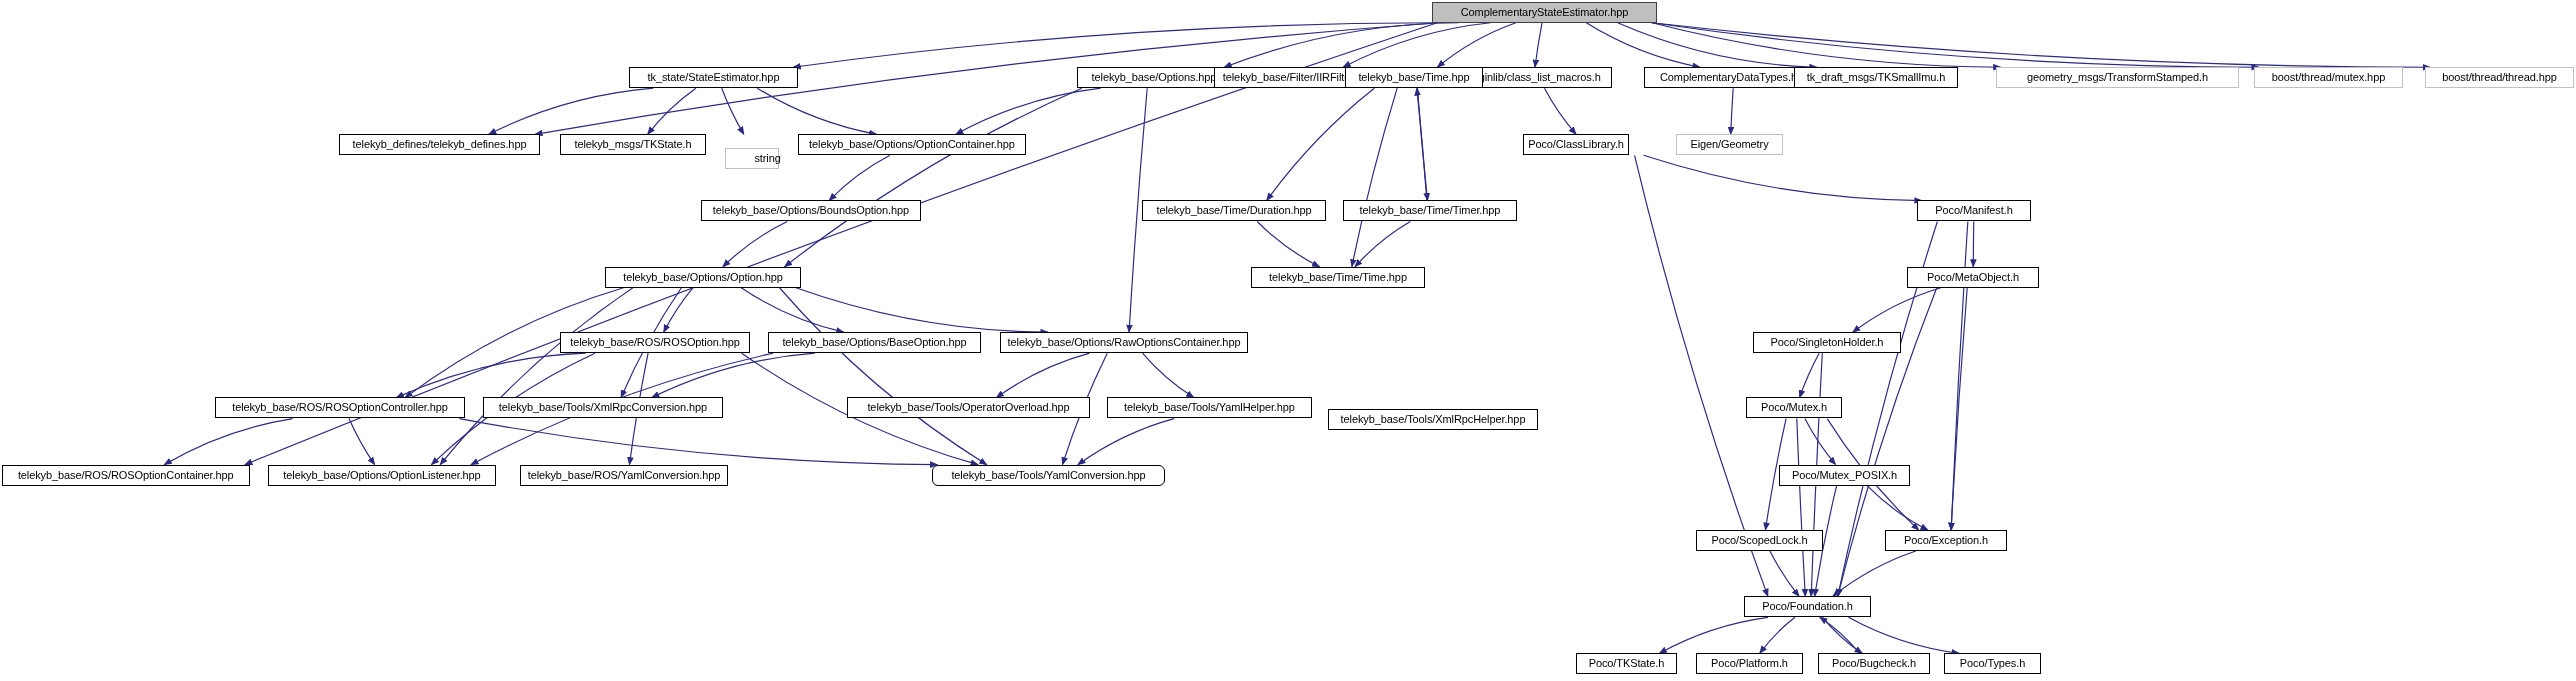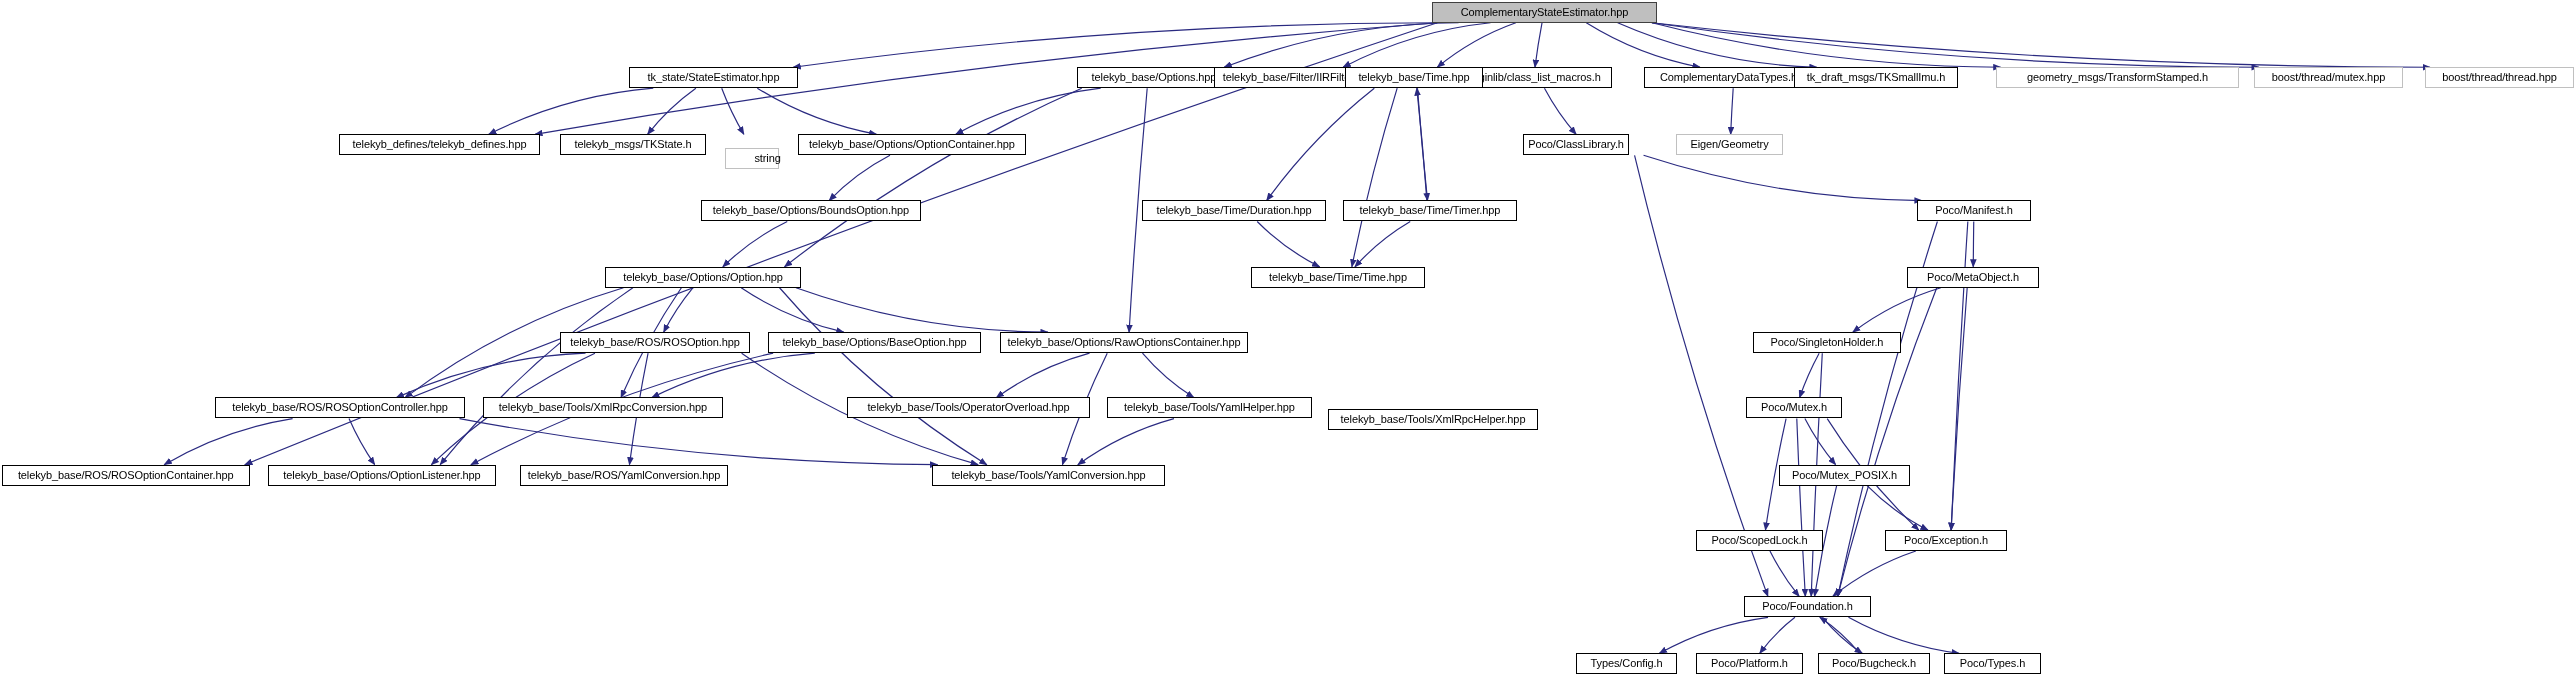--- a/index.html
+++ b/index.html
@@ -165,23 +165,23 @@
       <div class="node" style="left: 1746px; top: 397px; width: 96px;">Poco/Mutex.h</div>
       <div class="node" style="left: 215px; top: 397px; width: 250px;">telekyb_base/ROS/ROSOptionController.hpp</div>
       <div class="node" style="left: 483px; top: 397px; width: 240px;">telekyb_base/Tools/XmlRpcConversion.hpp</div>
       <div class="node" style="left: 847px; top: 397px; width: 243px;">telekyb_base/Tools/OperatorOverload.hpp</div>
       <div class="node" style="left: 1107px; top: 397px; width: 205px;">telekyb_base/Tools/YamlHelper.hpp</div>
       <div class="node" style="left: 1328px; top: 397px; width: 210px; margin-top: 12px;">telekyb_base/Tools/XmlRpcHelper.hpp</div>
       <div class="node" style="left: 1779px; top: 465px; width: 131px;">Poco/Mutex_POSIX.h</div>
       <div class="node" style="left: 1.7px; top: 465px; width: 248px;">telekyb_base/ROS/ROSOptionContainer.hpp</div>
       <div class="node" style="left: 268px; top: 465px; width: 228px;">telekyb_base/Options/OptionListener.hpp</div>
       <div class="node" style="left: 520px; top: 465px; width: 208px;">telekyb_base/ROS/YamlConversion.hpp</div>
-      <div class="node" style="left: 932px; top: 465px; width: 233px;">telekyb_base/Tools/YamlConversion.hpp</div>
+      <div class="node" style="left: 932px; top: 465px; width: 233px; border-radius: 6px;">telekyb_base/Tools/YamlConversion.hpp</div>
       <div class="node" style="left: 1696px; top: 530px; width: 127px;">Poco/ScopedLock.h</div>
       <div class="node" style="left: 1885px; top: 530px; width: 122px;">Poco/Exception.h</div>
       <div class="node" style="left: 1744px; top: 596px; width: 127px;">Poco/Foundation.h</div>
-      <div class="node" style="left: 1576px; top: 653px; width: 101px;">Types/Config.h</div>
+      <div class="node" style="left: 1576px; top: 653px; width: 101px;">Poco/TKState.h</div>
       <div class="node" style="left: 1696px; top: 653px; width: 107px;">Poco/Platform.h</div>
       <div class="node" style="left: 1818px; top: 653px; width: 112px;">Poco/Bugcheck.h</div>
       <div class="node" style="left: 1944px; top: 653px; width: 97px;">Poco/Types.h</div>
     </div>
 </div>
 
 
 </body></html>

